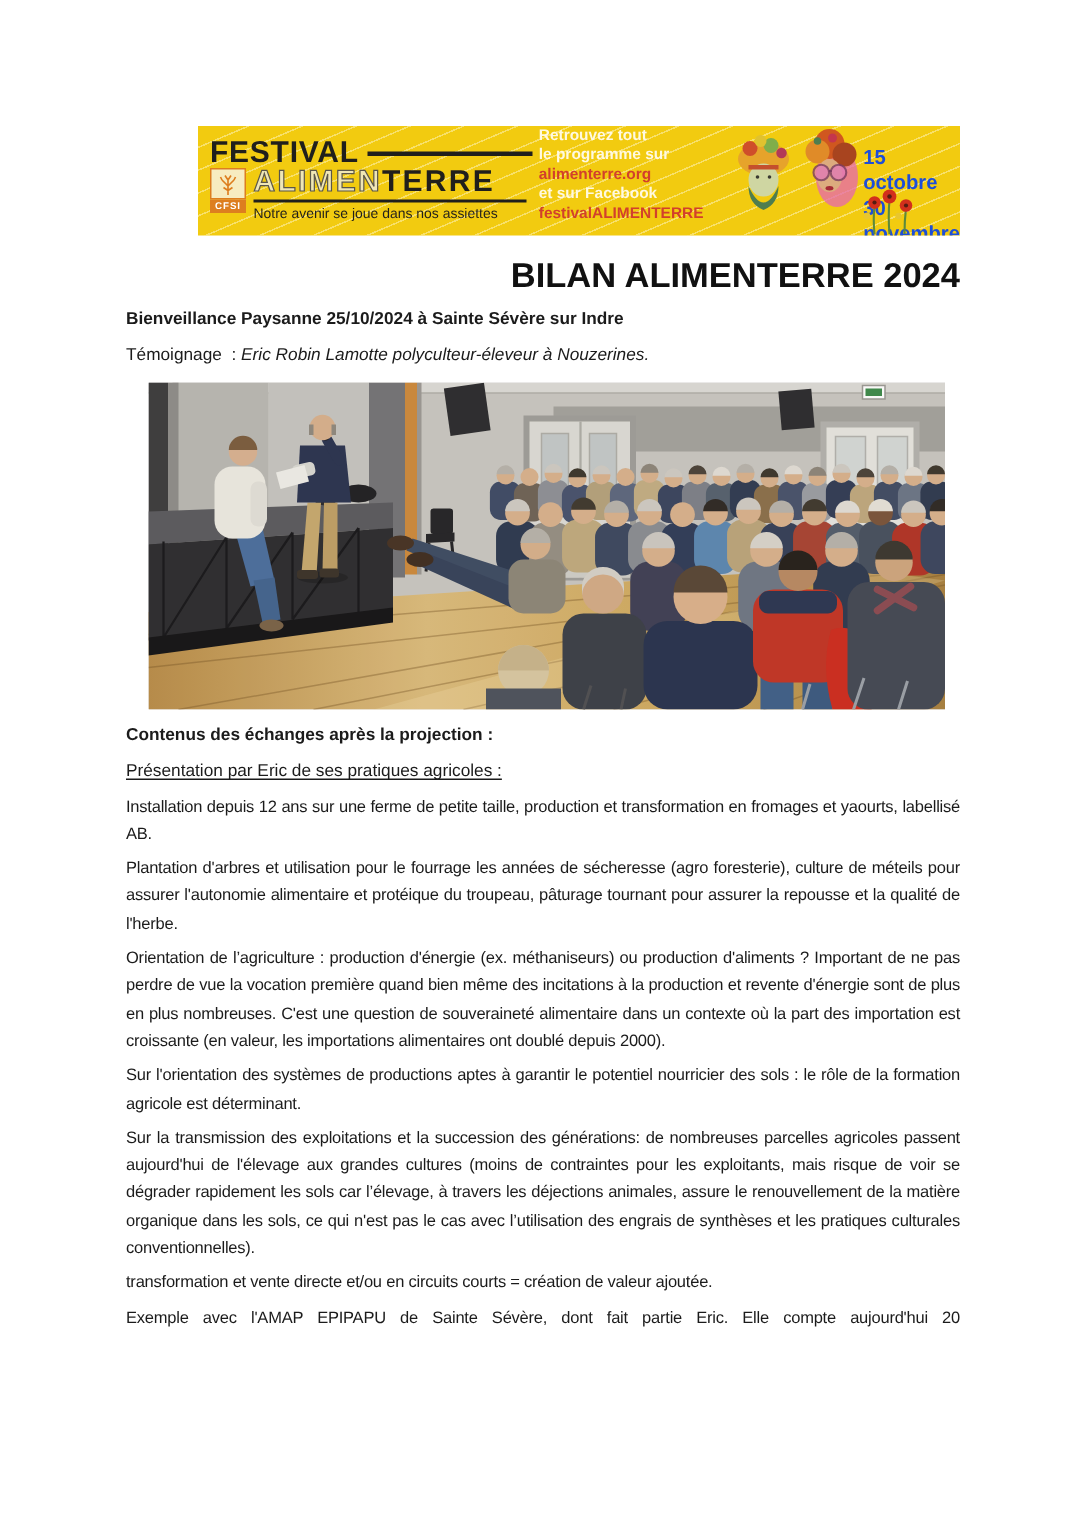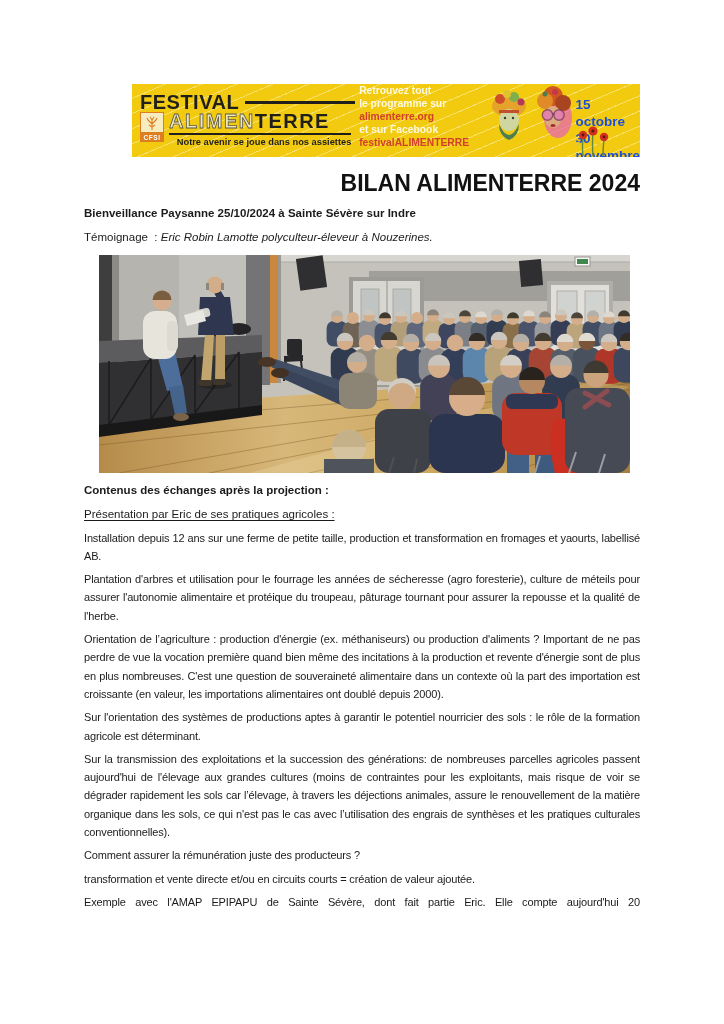--- a/index.html
+++ b/index.html
@@ -20,21 +20,21 @@
   .b-cfsi{width:24px;margin-right:5px;}
   .cfsi-box{width:24px;height:21px;background:#f7ecc0;border:1.5px solid #DD7E1F;box-sizing:border-box;
     display:flex;align-items:center;justify-content:center;}
   .cfsi-label{background:#DD7E1F;color:#fff;font-size:6.5px;font-weight:bold;text-align:center;
     height:9px;line-height:9px;letter-spacing:.6px;}
   .b-alim{flex:1;}
   .alim-word{line-height:19px;white-space:nowrap;}
   .alimen{font-size:20px;font-weight:bold;letter-spacing:1.5px;color:#efe6b6;-webkit-text-stroke:.8px #5a564a;}
   .terre{font-size:20px;font-weight:bold;letter-spacing:1.5px;color:#201f1c;}
   .b-rule{height:1.5px;background:#201f1c;margin:1px 8px 2px 0;}
-  .b-tagline{font-size:9.3px;font-weight:bold;color:#201f1c;white-space:nowrap;text-align:center;}
+  .b-tagline{font-size:9.3px;font-weight:normal;color:#201f1c;white-space:nowrap;}
   .b-promo{width:136px;padding-top:0;font-weight:bold;font-size:10.3px;line-height:13px;white-space:nowrap;}
   .c-cream{color:#FFF9E0;}
   .c-red{color:#D2402C;}
   .b-faces{width:90px;}
   .b-dates{flex:1;padding-top:12px;font-size:13.5px;font-weight:bold;color:#1d4ed8;line-height:17px;position:relative;}
   .flowers{position:absolute;left:-4px;bottom:1px;}
 
   
   .title{text-align:right;font-size:23px;font-weight:bold;margin-top:12px;line-height:28px;color:#111;}
   .intro{font-size:11.5px;line-height:18px;margin-top:6px;}
@@ -448,18 +448,17 @@
       </svg>
     </div>
 
     <p class="blk h-bold">Contenus des échanges après la projection :</p>
     <p class="blk h-underline">Présentation par Eric de ses pratiques agricoles : </p>
     <p class="blk">Installation depuis 12 ans sur une ferme de petite taille, production et transformation en fromages et yaourts, labellisé AB.</p>
     <p class="blk">Plantation d'arbres et utilisation pour le fourrage les années de sécheresse (agro foresterie), culture de méteils pour assurer l'autonomie alimentaire et protéique du troupeau, pâturage tournant pour assurer la repousse et la qualité de l'herbe.</p>
     <p class="blk">Orientation de l’agriculture : production d'énergie (ex. méthaniseurs) ou production d'aliments ? Important de ne pas perdre de vue la vocation première quand bien même des incitations à la production et revente d'énergie sont de plus en plus nombreuses. C'est une question de souveraineté alimentaire dans un contexte où la part des importation est croissante (en valeur, les importations alimentaires ont doublé depuis 2000).</p>
     <p class="blk">Sur l'orientation des systèmes de productions aptes à garantir le potentiel nourricier des sols : le rôle de la formation agricole est déterminant.</p>
     <p class="blk">Sur la transmission des exploitations et la succession des générations: de nombreuses parcelles agricoles passent aujourd'hui de l'élevage aux grandes cultures (moins de contraintes pour les exploitants, mais risque de voir se dégrader rapidement les sols car l’élevage, à travers les déjections animales, assure le renouvellement de la matière organique dans les sols, ce qui n'est pas le cas avec l’utilisation des engrais de synthèses et les pratiques culturales conventionnelles).</p>
-    <p class="blk">Comment assurer la rémunération juste des producteurs ?</p>
     <p class="blk">transformation et vente directe et/ou en circuits courts = création de valeur ajoutée.</p>
     <p class="blk last">Exemple avec l'AMAP EPIPAPU de Sainte Sévère, dont fait partie Eric. Elle compte aujourd'hui 20</p>
 
   </div>
 </div>
 
 </body></html>

